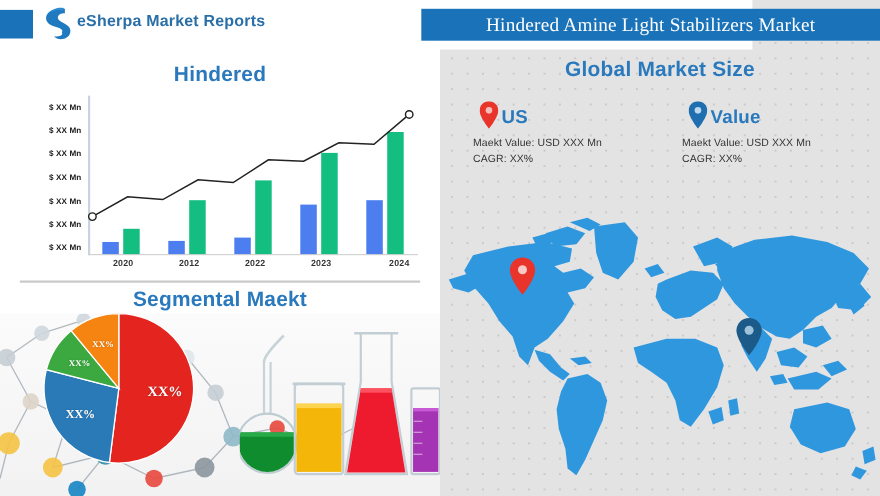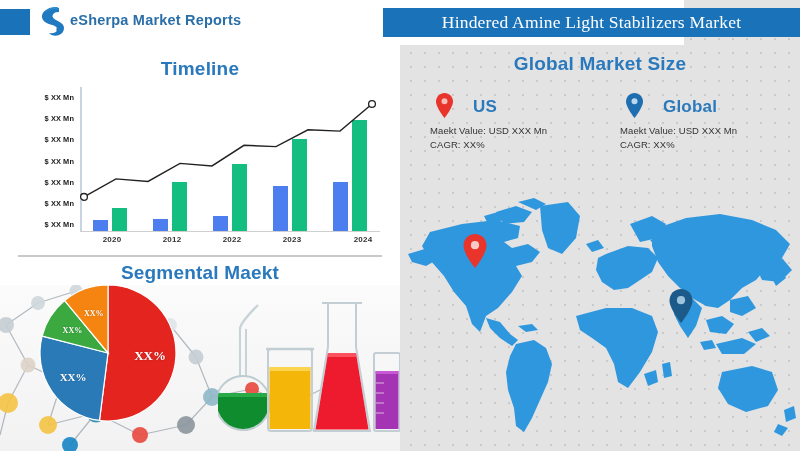--- a/index.html
+++ b/index.html
@@ -80,21 +80,21 @@
   .dots{ position:absolute; inset:0;
     background-image:radial-gradient(#c9c9c9 1px, transparent 1.2px);
     background-size:14px 14px; background-position:4px 4px; }
   .gms-title{
     position:absolute; left:0; top:53px; width:400px; text-align:center;
     font-size:19px; font-weight:bold; color:#2a79bd; letter-spacing:.2px;
   }
   .region{ position:absolute; top:92px; width:200px; }
   .region.us{ left:18px; }
   .region.india{ left:208px; }
-  .region-head{ display:flex; align-items:center; gap:20px; height:30px; padding-left:18px; }
+  .region-head{ display:flex; align-items:center; gap:3px; height:30px; padding-left:18px; }
   .region-head .rname{ font-size:17px; font-weight:bold; color:#2a79bd; letter-spacing:.2px; }
   .region-line{ font-size:9.5px; color:#333; padding-left:12px; margin-top:3px; letter-spacing:.1px; }
   .worldmap{ position:absolute; left:0; top:196px; width:400px; height:255px; }
 </style>
 </head>
 <body>
 
 <div id="root">
 
   <div class="header">
@@ -112,21 +112,21 @@
 
     <div class="brand">eSherpa Market Reports</div>
 
     <div class="title-banner">
       <div class="ttl">Hindered Amine Light Stabilizers Market</div>
     </div>
   </div>
 
   <div class="left-panel">
 
-    <div class="sec-title timeline-title">Timeline</div>
+    <div class="sec-title timeline-title">Hindered</div>
 
     <div class="tl-chart">
       <div class="tl-ylabels" id="tl-ylabels">
           <div style="top: 6px;">$ XX Mn</div>
           <div style="top: 27.1667px;">$ XX Mn</div>
           <div style="top: 48.3333px;">$ XX Mn</div>
           <div style="top: 69.5px;">$ XX Mn</div>
           <div style="top: 90.6667px;">$ XX Mn</div>
           <div style="top: 111.833px;">$ XX Mn</div>
           <div style="top: 133px;">$ XX Mn</div>
@@ -276,21 +276,21 @@
 
     <div class="region india">
       <div class="region-head">
         <span>
           <svg width="17" height="25" viewBox="0 0 17 25">
             <path d="M8.5 0 C3.8 0, 0 3.8, 0 8.5 C0 14.5, 8.5 25, 8.5 25 C8.5 25, 17 14.5, 17 8.5
                      C17 3.8, 13.2 0, 8.5 0 Z" fill="#1f6fb0"></path>
             <circle cx="8.5" cy="8.3" r="3" fill="#bdd8ee"></circle>
           </svg>
         </span>
-        <span class="rname">Global</span>
+        <span class="rname">Value</span>
       </div>
       <div class="region-line">Maekt Value: USD XXX Mn</div>
       <div class="region-line">CAGR: XX%</div>
     </div>
 
     <svg class="worldmap" viewBox="0 0 400 255">
       <g fill="#2f97de">
 
         <path d="M30 36 L62 28 L96 24 L120 30 L118 42 L104 46 L112 52 L128 48 L140 56
                  L132 66 L116 70 L122 80 L112 96 L98 112 L86 120 L80 136 L72 128 L66 110

